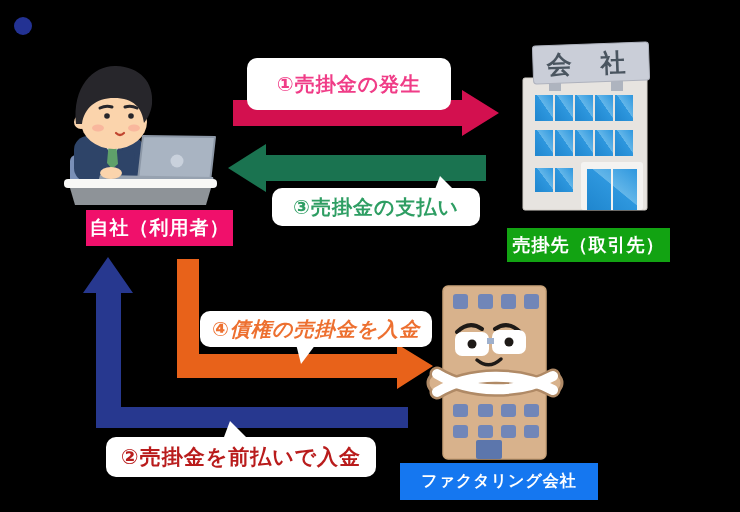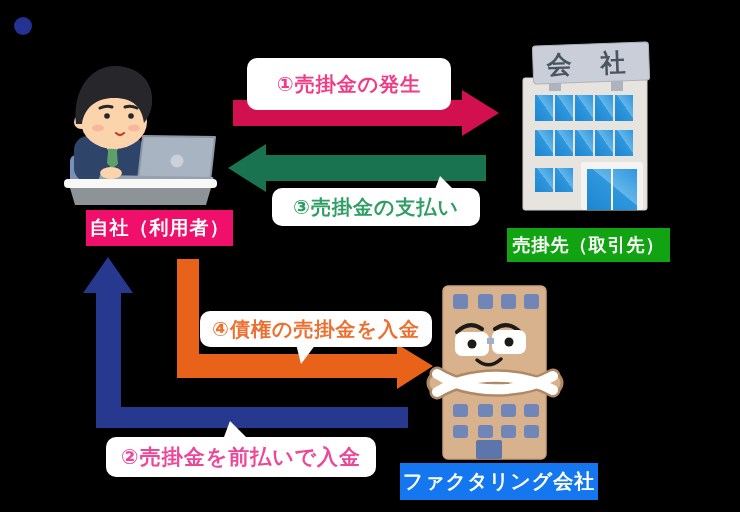--- a/index.html
+++ b/index.html
@@ -142,28 +142,28 @@
   <div class="bubble" style="left:247px;top:58px;width:204px;height:52px;">
     <span style="color: rgb(240, 60, 135);">①売掛金の発生</span>
   </div>
 
   <div class="tail tail-up" style="left:434px;top:176px;"></div>
   <div class="bubble" style="left:272px;top:188px;width:208px;height:38px;text-align:center;">
     <span style="color: rgb(46, 158, 99);">③売掛金の支払い</span>
   </div>
 
   <div class="tail tail-down" style="left:296px;top:344px;border-top-width:20px;"></div>
-  <div class="bubble" style="left:200px;top:311px;width:232px;height:36px;">
+  <div class="bubble" style="left:200px;top:311px;width:232px;height:36px;font-style:italic;">
     <span style="color: rgb(237, 112, 48);">④債権の売掛金を入金</span>
   </div>
 
   <div class="tail tail-up" style="left:224px;top:421px;"></div>
   <div class="bubble" style="left:106px;top:437px;width:270px;height:40px;font-size:21px;">
-    <span style="color: #ec4899;">②売掛金を前払いで入金</span>
+    <span style="color: #b91c1c;">②売掛金を前払いで入金</span>
   </div>
 
   <div class="name-label" style="left: 66px; top: 210px; width: 147px; height: 36px; font-size: 19px; background-color: rgb(240, 16, 107); color: rgb(255, 255, 255); margin-left: 20px;">自社（利用者）</div>
 
   <div class="name-label" style="left: 507px; top: 228px; width: 163px; height: 34px; font-size: 18px; background-color: rgb(18, 163, 18); color: rgb(255, 255, 255);">売掛先（取引先）</div>
 
-  <div class="name-label" style="left: 400px; top: 463px; width: 198px; height: 37px; font-size: 20px; background-color: rgb(21, 119, 240); color: rgb(255, 255, 255);">ファクタリング会社</div>
+  <div class="name-label" style="left: 400px; top: 463px; width: 198px; height: 37px; font-size: 16px; background-color: rgb(21, 119, 240); color: rgb(255, 255, 255);">ファクタリング会社</div>
 
 </div>
 
 </body></html>

